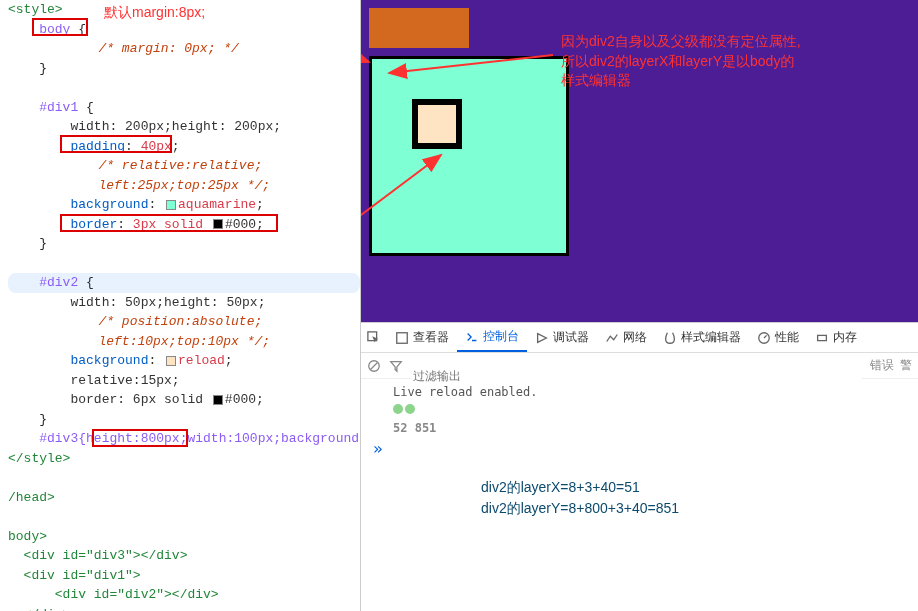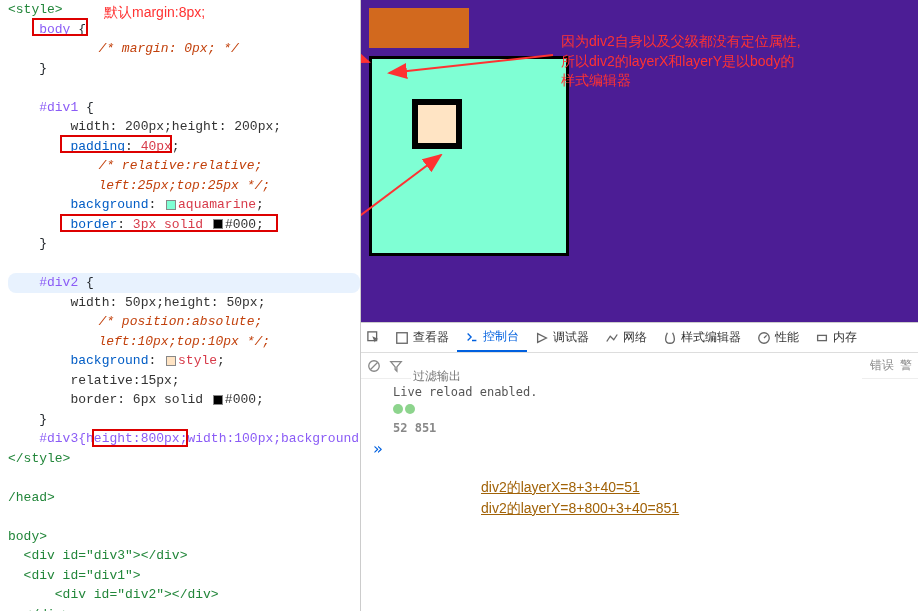--- a/index.html
+++ b/index.html
@@ -45,21 +45,21 @@
 .dev-filter { display: flex; align-items: center; border-bottom: 1px solid #eee; height: 26px; padding: 0 6px; gap: 8px; font-family: Arial, sans-serif; font-size: 12px; color: #888; }
 .dev-filter .ban-icon { width: 14px; height: 14px; }
 .dev-filter input { border: none; outline: none; font-size: 12px; flex: 1; margin-top: 20px; }
 .dev-filter .right-buttons { display: flex; gap: 6px; }
 .console-body { flex: 1; padding: 4px 8px; font-family: Consolas, monospace; font-size: 12px; position: relative; }
 .console-msg { color: #555; padding: 2px 24px; }
 .console-dots { padding: 2px 24px; }
 .dot { display: inline-block; width: 10px; height: 10px; border-radius: 50%; background: #8dd48d; margin-right: 2px; }
 .console-out { color: #888; padding: 2px 24px; font-weight: bold; }
 .console-prompt { color: #0060df; padding: 2px 4px; font-size: 16px; }
-.calc-text { position: absolute; color: #a16207; font-family: Arial, sans-serif; font-size: 14px; text-decoration: underline; }
+.calc-text { position: absolute; color: #0c4a6e; font-family: Arial, sans-serif; font-size: 14px; }
 </style>
 </head>
 <body>
 
 <div class="container">
   <div class="left-pane">
     <div class="code-line"><span class="tag">&lt;style&gt;</span></div>
     <div class="code-line">    <span class="selector">body</span> <span class="brace">{</span></div>
     <div class="code-line">        <span class="comment">/* margin: 0px; */</span></div>
     <div class="code-line">    <span class="brace">}</span></div>
@@ -70,21 +70,21 @@
     <div class="code-line">        <span class="comment">/* relative:relative;</span></div>
     <div class="code-line">        <span class="comment">left:25px;top:25px */;</span></div>
     <div class="code-line">        <span class="prop">background</span>: <span class="swatch aqua"></span><span class="value">aquamarine</span>;</div>
     <div class="code-line">        <span class="prop">border</span>: <span class="value">3px solid</span> <span class="swatch black"></span><span>#000</span>;</div>
     <div class="code-line">    <span class="brace">}</span></div>
     <div class="code-line"> </div>
     <div class="code-line highlight-line">    <span class="selector">#div2</span> <span class="brace">{</span></div>
     <div class="code-line">        <span>width: 50px;height: 50px;</span></div>
     <div class="code-line">        <span class="comment">/* position:absolute;</span></div>
     <div class="code-line">        <span class="comment">left:10px;top:10px */;</span></div>
-    <div class="code-line">        <span class="prop">background</span>: <span class="swatch bisque"></span><span class="value">style</span>;</div>
+    <div class="code-line">        <span class="prop">background</span>: <span class="swatch bisque"></span><span class="value">reload</span>;</div>
     <div class="code-line">        <span>relative:15px;</span></div>
     <div class="code-line">        <span>border: 6px solid</span> <span class="swatch black"></span><span>#000</span>;</div>
     <div class="code-line">    <span class="brace">}</span></div>
     <div class="code-line">    <span class="selector">#div3{height:800px;width:100px;background</span></div>
     <div class="code-line"><span class="tag">&lt;/style&gt;</span></div>
     <div class="code-line"> </div>
     <div class="code-line"><span class="tag">/head&gt;</span></div>
     <div class="code-line"> </div>
     <div class="code-line"><span class="tag">body&gt;</span></div>
     <div class="code-line">  <span class="tag">&lt;div id="div3"&gt;&lt;/div&gt;</span></div>

